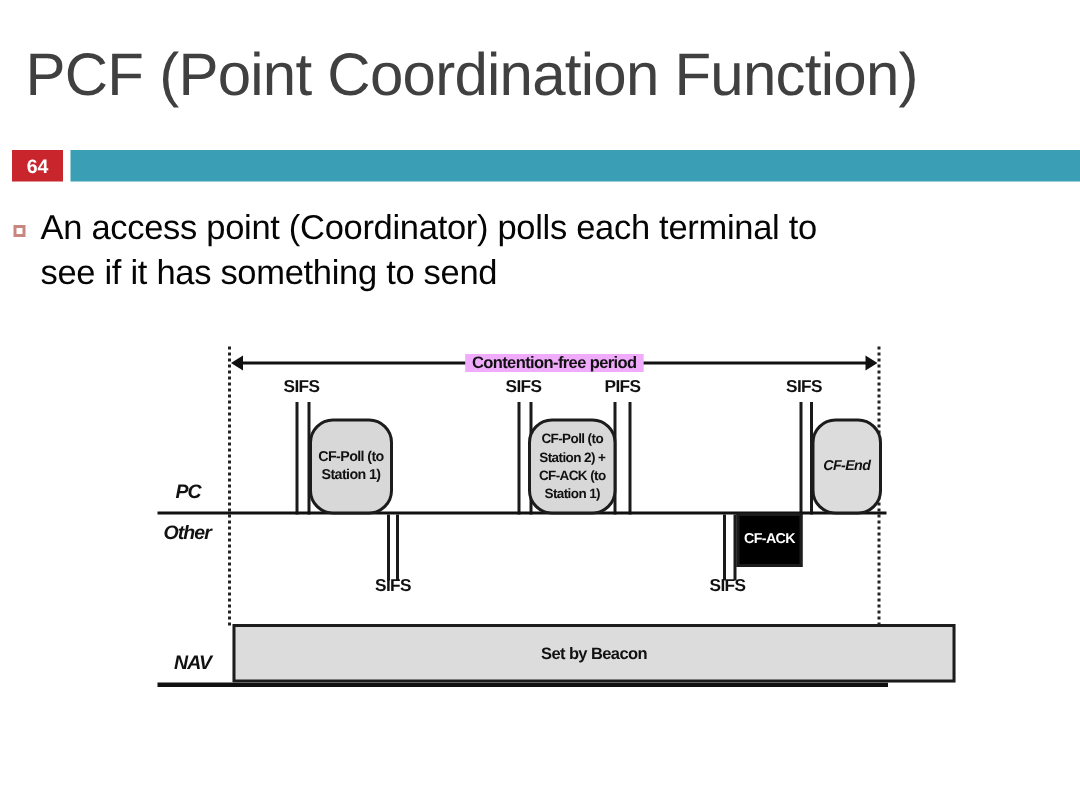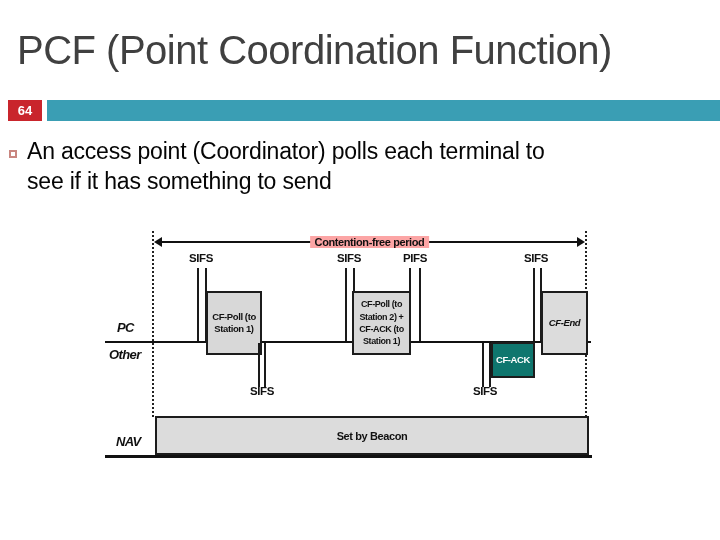--- a/index.html
+++ b/index.html
@@ -40,52 +40,52 @@
   .vdot{position:absolute;width:0;border-left:2px dotted #222;top:3px;height:186px;}
   .vdot.l{left:47px;} .vdot.r{left:480px;}
 
   .cfp-arrow{position:absolute;left:49px;top:9px;width:431px;height:10px;}
   .cfp-arrow .line{position:absolute;left:4px;right:4px;top:4px;height:2px;background:#111;}
   .cfp-arrow .ah{position:absolute;width:0;height:0;top:0;}
   .cfp-arrow .ah.w{left:0;border-top:5px solid transparent;border-bottom:5px solid transparent;border-right:8px solid #111;}
   .cfp-arrow .ah.e{right:0;border-top:5px solid transparent;border-bottom:5px solid transparent;border-left:8px solid #111;}
   .cfp-arrow .lbl{
     position:absolute;left:50%;top:5px;transform:translate(-50%,-50%);
-    background:#fca5a5;padding:0 5px;font-size:11px;white-space:nowrap;
+    background:#f0abfc;padding:0 5px;font-size:11px;white-space:nowrap;
   }
 
   .ifs{position:absolute;top:24px;transform:translateX(-50%);font-size:11.5px;white-space:nowrap;}
   .ifs.bot{top:157px;}
   .gap{position:absolute;width:2px;background:#1a1a1a;}
   .gap.top{top:40px;height:75px;}
   .gap.bot{top:115px;height:44px;}
 
   .hline{position:absolute;background:#111;}
   .pc-base{left:0;top:113px;width:486px;height:2px;}
   .nav-base{left:0;top:227px;width:487px;height:3px;}
 
   .box{
     position:absolute;border:2px solid #1c1c1c;
     display:flex;flex-direction:column;align-items:center;justify-content:center;
     text-align:center;
   }
   .box .ln{display:block;white-space:nowrap;}
-  .pcbox{top:63px;height:64px;font-size:9.5px;line-height:12.5px;}
+  .pcbox{top:51px;height:64px;font-size:9.5px;line-height:12.5px;border-radius:16px;}
   .otbox{top:114px;height:36px;font-size:9.5px;line-height:12px;}
 
   .bx-beacon {left:49px; width:44px; background:#8e8e8e;color:#fff;}
   .bx-cfpoll1{left:101px;width:56px; background:#d8d8d8;}
   .bx-cfpoll2{left:247px;width:59px; background:#d8d8d8;font-size:9px;line-height:12.4px;}
   .bx-data4  {left:316px;width:63px; background:#e5e5e5;}
   .bx-cfend  {left:436px;width:47px; background:#dcdcdc;font-style:italic;}
   .bx-frame1 {left:163px;width:80px; background:#bfbfbf;}
-  .bx-cfack  {left:386px;width:44px; background:#0f766e;color:#fff;}
+  .bx-cfack  {left:386px;width:44px; background:#000000;color:#fff;}
 
   .bx-nav{
-    left:50px;top:188px;width:434px;height:39px;background:#dcdcdc;
+    left:50px;top:188px;width:482px;height:39px;background:#dcdcdc;
     font-size:11px;
   }
 
   .rowlbl{position:absolute;font-style:italic;font-size:13px;letter-spacing:-0.6px;white-space:nowrap;}
   .rl-pc{left:12px;top:92px;}
   .rl-other{left:4px;top:119px;}
   .rl-nav{left:11px;top:206px;}
 </style>
 </head>
 <body>

